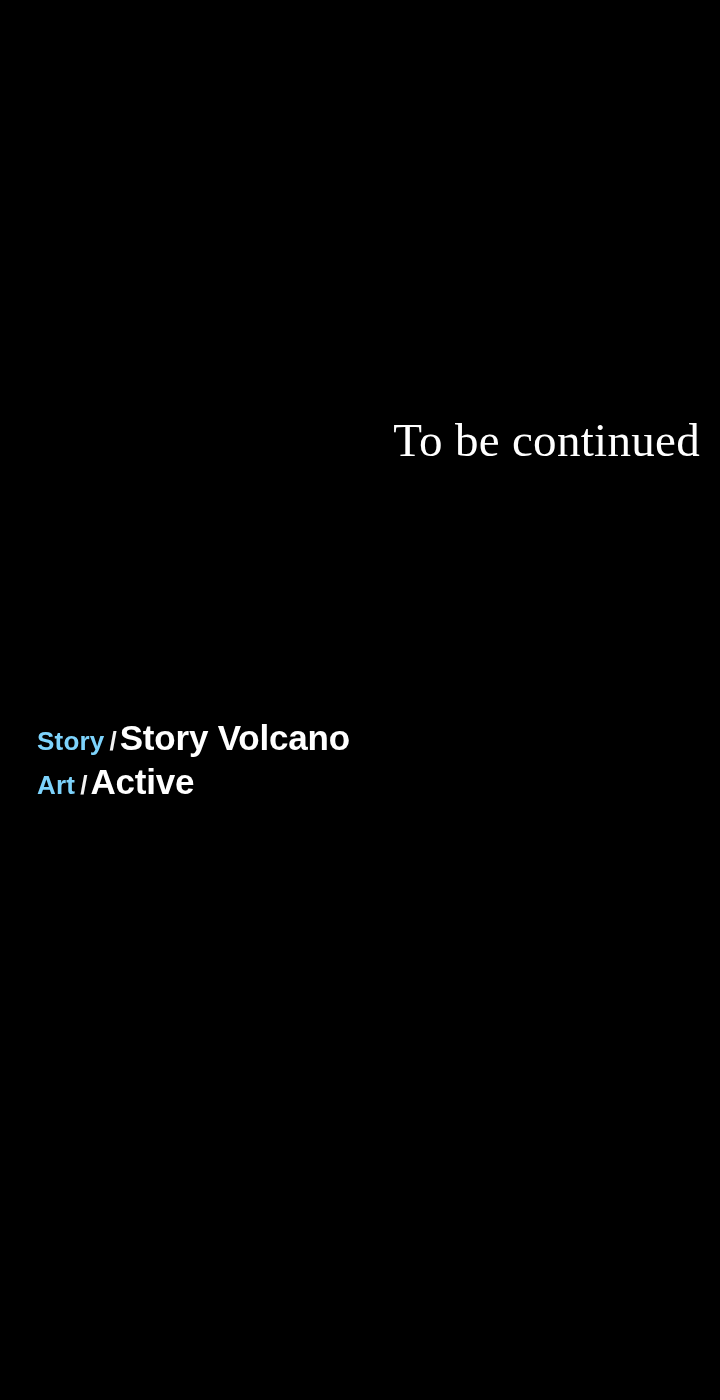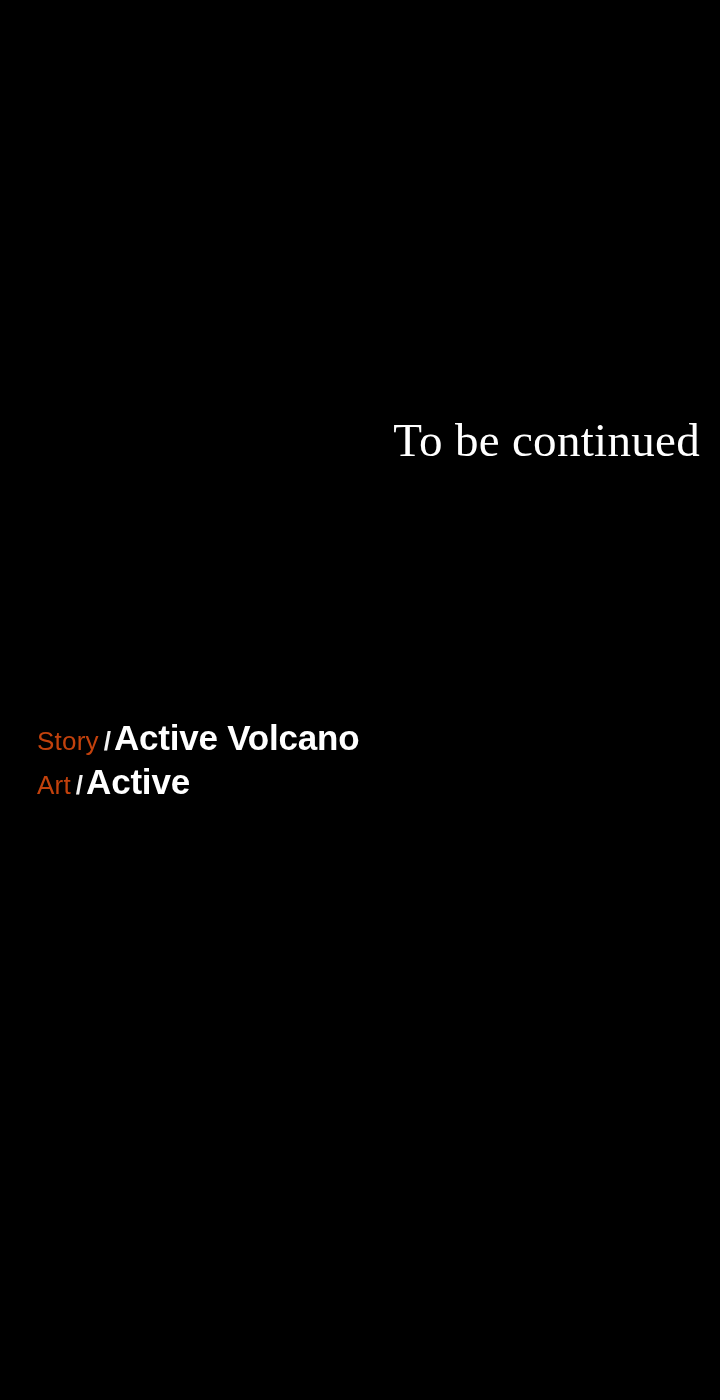--- a/index.html
+++ b/index.html
@@ -55,23 +55,23 @@
 
   .credit-line {
     display: block;
     white-space: nowrap;
     line-height: 44px;
     height: 44px;
   }
 
   .credit-label {
     font-family: "Liberation Sans", "DejaVu Sans", sans-serif;
-    font-weight: 400;
+    font-weight: 700;
     font-size: 26px;
-    color: #c2410c;
+    color: #7dd3fc;
     letter-spacing: 0.2px;
     vertical-align: baseline;
   }
 
   .credit-sep {
     font-family: "Liberation Sans", "DejaVu Sans", sans-serif;
     font-weight: 700;
     font-size: 26px;
     color: #f2f2f2;
     padding: 0 3px 0 5px;
@@ -92,21 +92,21 @@
 
 <div id="panel">
 
   <div class="to-be-continued-row">
     <span class="to-be-continued-text">To be continued</span>
   </div>
 
   <div class="credits">
 
     <div class="credit-line">
-      <span class="credit-label">Story</span><span class="credit-sep">/</span><span class="credit-value">Active Volcano</span>
+      <span class="credit-label">Story</span><span class="credit-sep">/</span><span class="credit-value">Story Volcano</span>
     </div>
 
     <div class="credit-line">
       <span class="credit-label">Art</span><span class="credit-sep">/</span><span class="credit-value">Active</span>
     </div>
 
   </div>
 
 </div>
 

